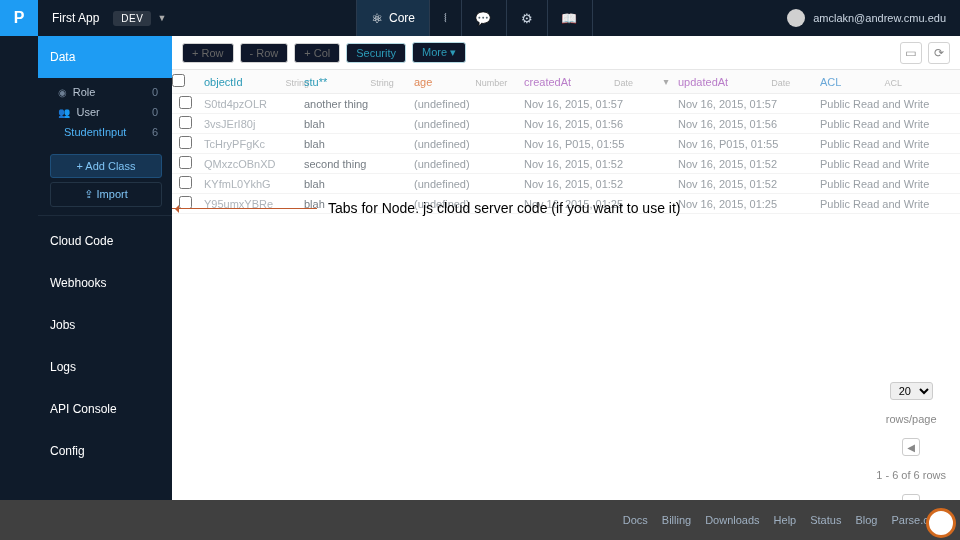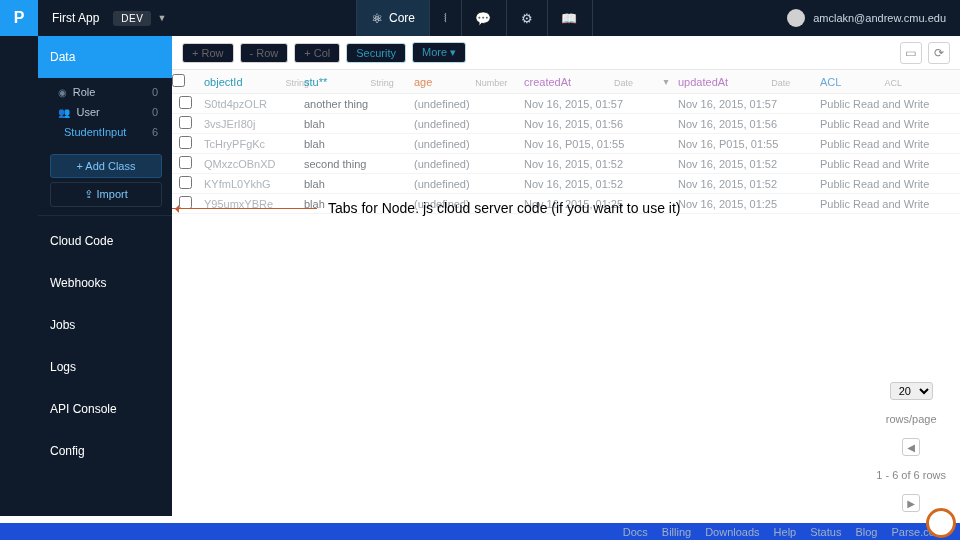--- a/index.html
+++ b/index.html
@@ -62,21 +62,21 @@
   .arrow-line { width: 145px; height: 1px; background: #c05a2e; position: relative; }
   .arrow-line::before { content: ""; position: absolute; left: -1px; top: -3px; border: 4px solid transparent; border-right-color: #c05a2e; }
   .annotation-text { font-size: 14px; font-family: Arial, sans-serif; color: #000; margin-left: 11px; }
 
   
   .pager { position: absolute; bottom: 28px; right: 14px; display: flex; align-items: center; gap: 13px; font-size: 11px; color: #888; flex-direction: column; }
   .pager select { font-size: 11px; border: 1px solid #ccc; border-radius: 3px; padding: 1px 4px; }
   .pager .pgbtn { width: 18px; height: 18px; border: 1px solid #ccc; border-radius: 3px; display: flex; align-items: center; justify-content: center; cursor: pointer; font-size: 10px; }
 
   
-  .footer { position: absolute; left: 0; right: 0; bottom: 0; height: 17px; background: #1d4ed8; color: #9fb0c2; font-size: 11px; display: flex; align-items: center; justify-content: flex-end; padding: 0 16px; gap: 14px; }
+  .footer { position: absolute; left: 0; right: 0; bottom: 0; height: 40px; background: #404040; color: #9fb0c2; font-size: 11px; display: flex; align-items: center; justify-content: flex-end; padding: 0 16px; gap: 14px; }
   .footer span { cursor: pointer; }
 
   
   .corner { position: absolute; right: 4px; bottom: 2px; width: 30px; height: 30px; border-radius: 50%; border: 3px solid #d2691e; background: #fff; }
 </style>
 </head>
 <body>
 
 <div class="topbar">
   <div class="logo">P</div>

